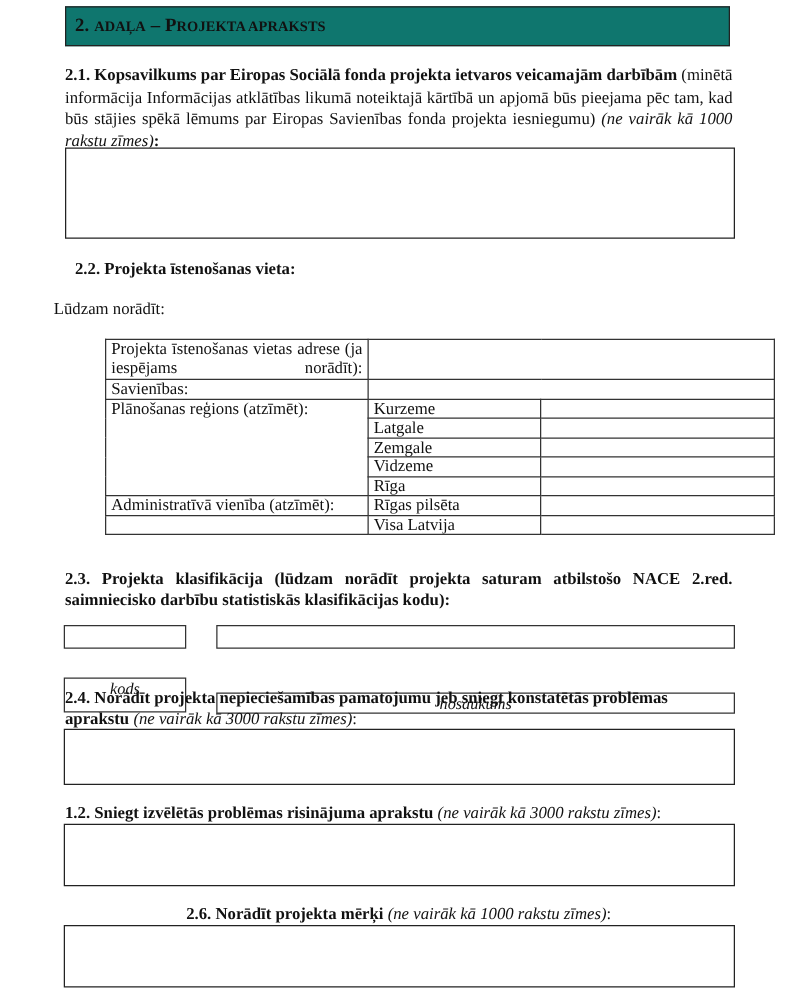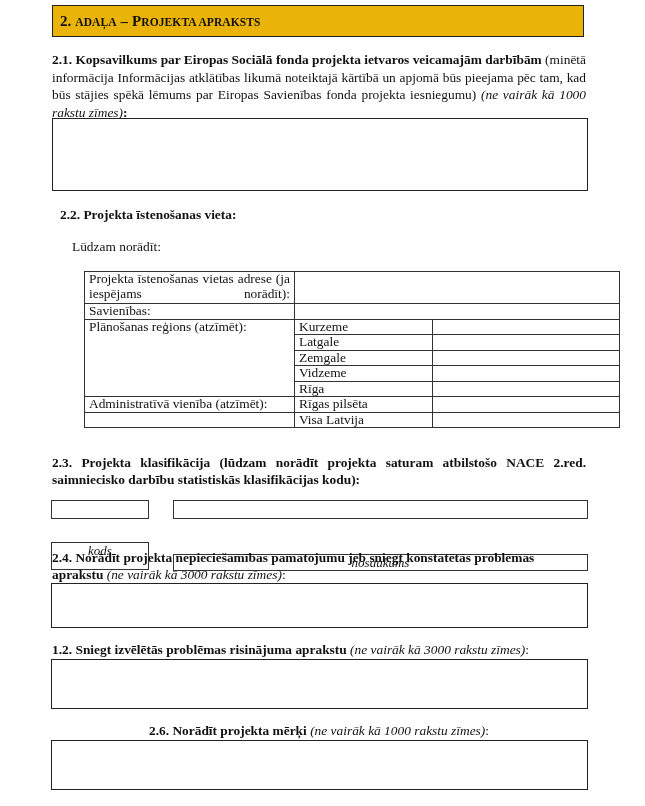--- a/index.html
+++ b/index.html
@@ -5,21 +5,21 @@
   html, body { margin: 0; padding: 0; background: #ffffff; }
   body {
     width: 645px; height: 806px; position: relative; overflow: hidden;
     font-family: "Liberation Serif", "DejaVu Serif", serif;
     color: #111111;
     font-size: 13.4px;
   }
   .abs { position: absolute; }
   .section-header {
     left: 52px; top: 5px; width: 532px; height: 32px;
-    background: #eab308;
+    background: #0f766e;
     border: 1.5px solid #222;
     box-sizing: border-box;
   }
   .section-header .title {
     position: absolute; left: 7px; top: 7px;
     font-weight: bold; font-size: 15px; letter-spacing: 0.1px;
   }
   .sc-small { font-size: 11.5px; }
   .sc-big { font-size: 15px; }
   .para {
@@ -56,21 +56,21 @@
 <div class="abs section-header">
   <div class="title"><span>2.</span> <span class="sc-small">ADAĻA</span><span> – </span><span class="sc-big">P</span><span class="sc-small">ROJEKTA APRAKSTS</span></div>
 </div>
 
 <div class="abs para" style="top:51px;">
   <span class="b">2.1. Kopsavilkums par Eiropas Sociālā fonda projekta ietvaros veicamajām darbībām</span><span> (minētā informācija Informācijas atklātības likumā noteiktajā kārtībā un apjomā būs pieejama pēc tam, kad būs stājies spēkā lēmums par Eiropas Savienības fonda projekta iesniegumu) </span><span class="i">(ne vairāk kā 1000 rakstu zīmes)</span><span class="b">:</span>
 </div>
 <div class="abs box" style="left:52px; top:118px; width:536px; height:73px; border-width:1.5px;"></div>
 
 <div class="abs b" style="left:60px; top:207px;">2.2. Projekta īstenošanas vieta:</div>
-<div class="abs" style="left:72px; top:239px;">Lūdzam norādīt:</div>
+<div class="abs" style="left:43px; top:239px;">Lūdzam norādīt:</div>
 
 <table class="loc">
   <tbody>
       <tr>
     <td class="c1 j" style="height:32px;">Projekta īstenošanas vietas adrese (ja iespējams norādīt):</td>
     <td colspan="2"></td>
   </tr>
   <tr>
     <td class="c1">Savienības:</td>
     <td colspan="2"></td>

